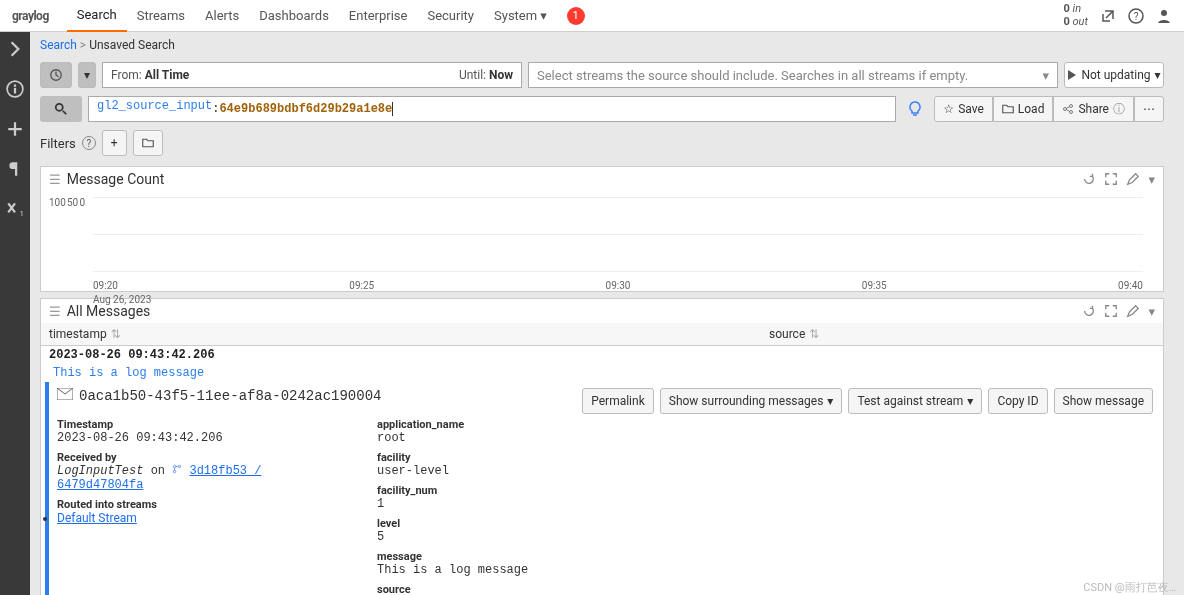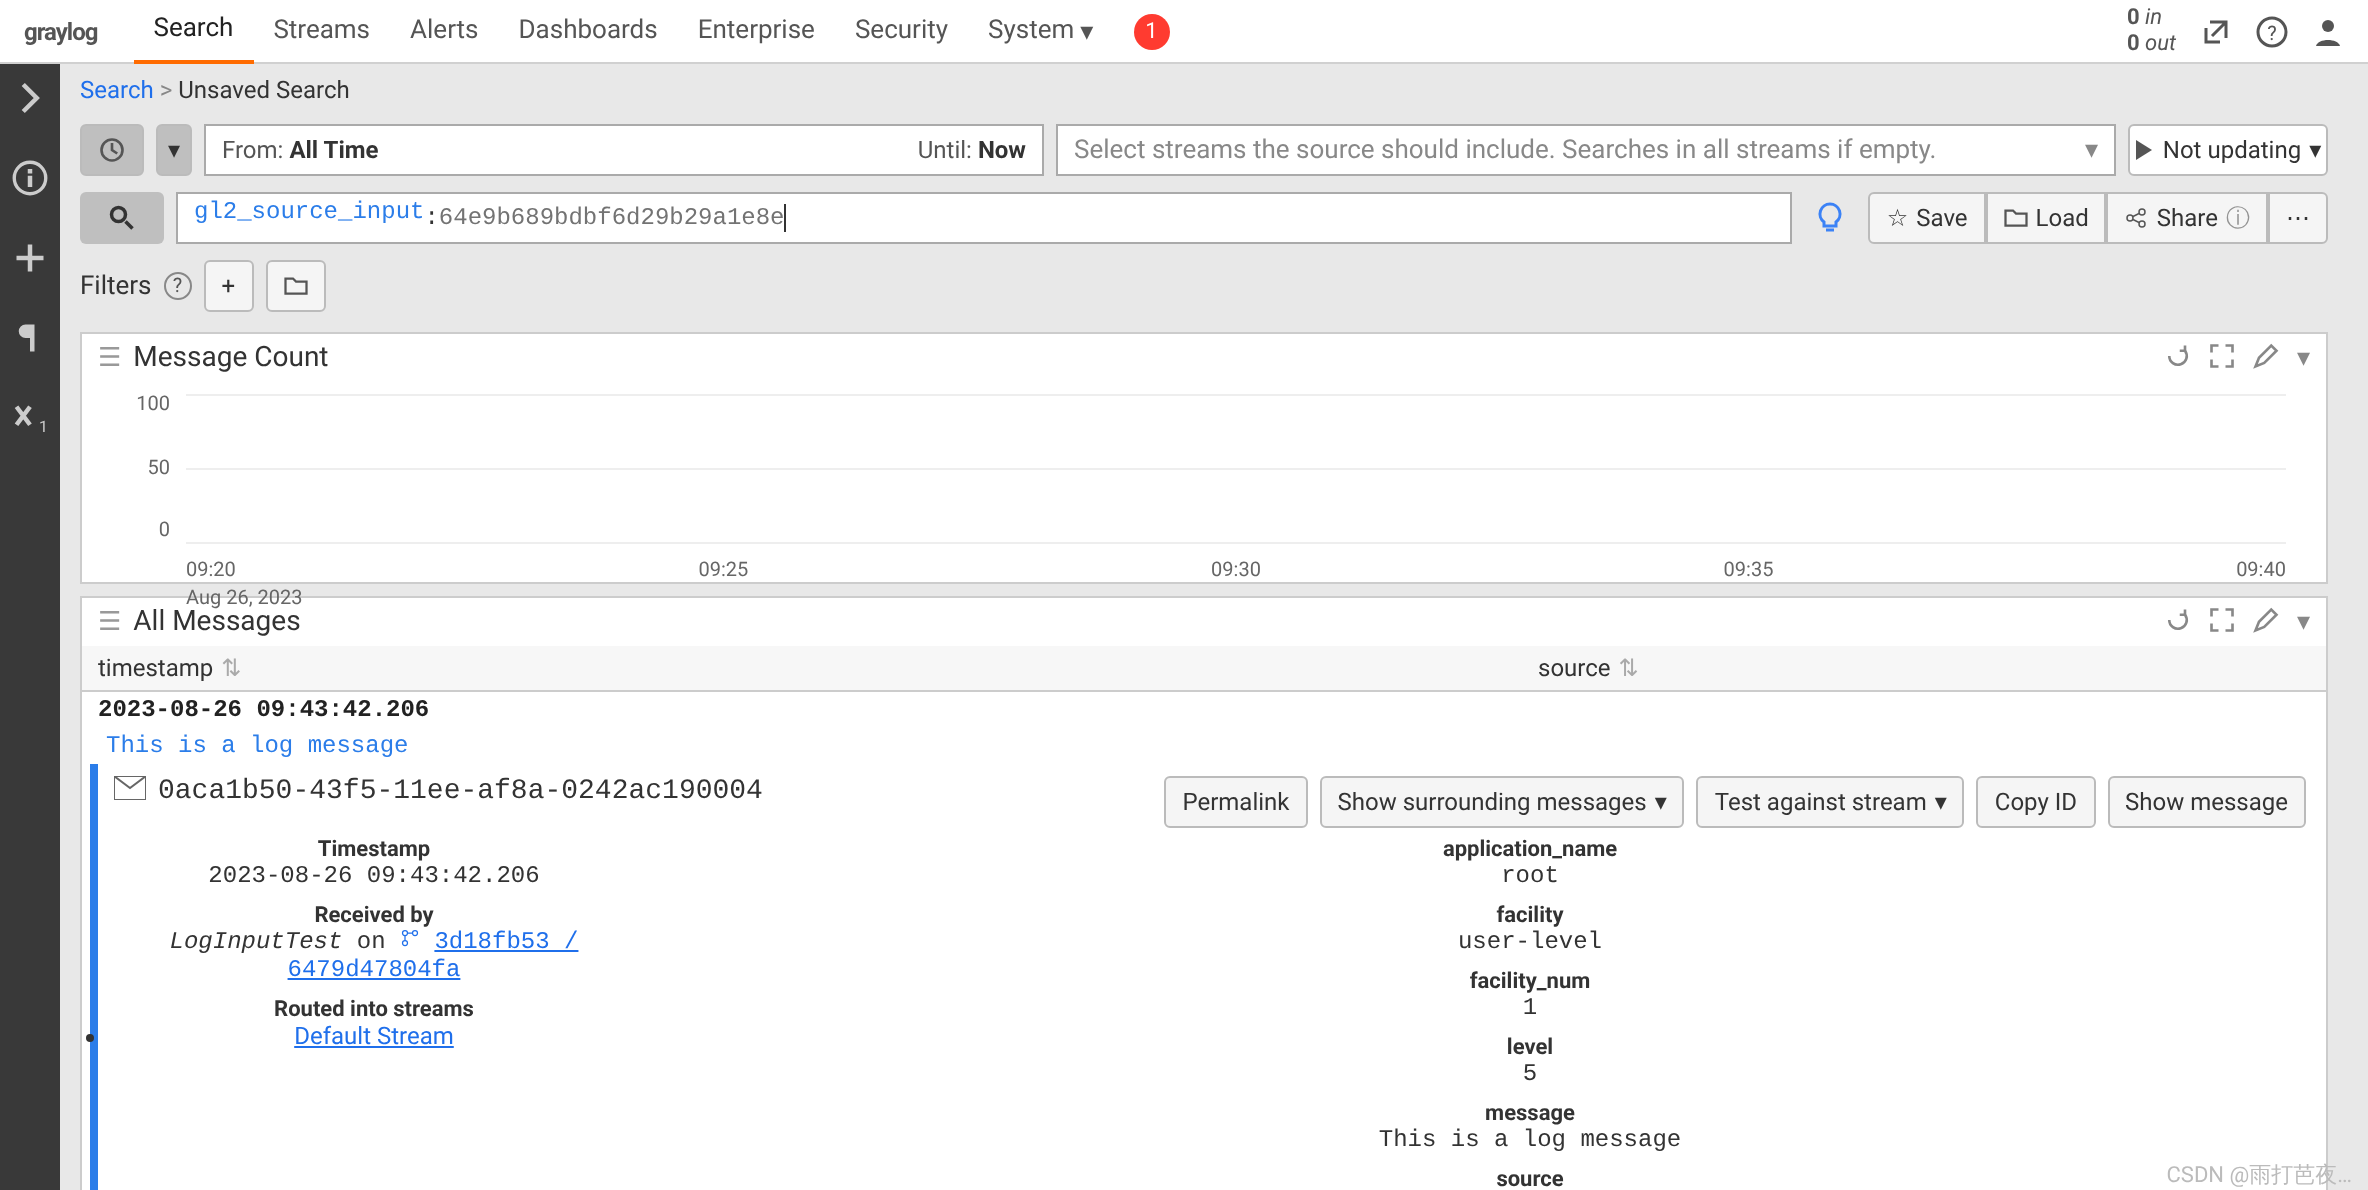--- a/index.html
+++ b/index.html
@@ -132,21 +132,21 @@
   border: 1px solid #aaa;
   background: #fff;
   height: 26px;
   display: flex;
   align-items: center;
   padding: 0 8px;
   font-family: "Courier New", monospace;
   font-size: 12px;
 }
 .query-input .field { color: #2b7de9; }
-.query-input .val { color: #737373; }
+.query-input .val { color: #a16207; font-weight: bold; }
 .query-input .cursor { border-left: 1px solid #333; animation: blink 1s step-end infinite; }
 @keyframes blink { 50% { border-color: transparent; } }
 .bulb {
   width: 26px; height: 26px;
   display: flex; align-items: center; justify-content: center;
   color: #3b82f6;
 }
 .action-group { display: flex; gap: 0; }
 .action-group .btn { border-radius: 0; }
 .action-group .btn:first-child { border-top-left-radius: 3px; border-bottom-left-radius: 3px; }
@@ -170,21 +170,21 @@
   padding: 4px 8px;
 }
 .panel-header .title { font-size: 14px; color: #333; }
 .panel-header .drag { color: #999; margin-right: 6px; cursor: move; }
 .panel-header .actions { margin-left: auto; display: flex; gap: 8px; color: #888; }
 .chart-area {
   position: relative;
   height: 100px;
   padding: 4px 20px 18px 52px;
 }
-.y-ticks { position: absolute; left: 8px; top: 6px; bottom: 20px; width: 36px; display: flex; flex-direction: column; justify-content: space-between; text-align: right; font-size: 10px; color: #666; }
+.y-ticks { position: absolute; left: 8px; top: 6px; bottom: 20px; width: 36px; display: flex; flex-direction: row; justify-content: space-between; text-align: right; font-size: 10px; color: #666; }
 .grid { position: absolute; left: 52px; right: 20px; top: 6px; bottom: 20px; }
 .grid .hline { position: absolute; left: 0; right: 0; border-top: 1px solid #eee; }
 .x-ticks { position: absolute; left: 52px; right: 20px; bottom: 0; display: flex; justify-content: space-between; font-size: 10px; color: #666; }
 .x-ticks .xt:first-child { text-align: left; }
 .x-sublabel { position: absolute; left: 52px; bottom: -14px; font-size: 10px; color: #666; }
 .table-header {
   display: flex;
   border-bottom: 1px solid #ccc;
   background: #f7f7f7;
   font-size: 12px;
@@ -221,21 +221,21 @@
 .detail-head .env { color: #666; }
 .detail-head .id { font-family: "Courier New", monospace; font-size: 14px; }
 .detail-actions { margin-left: auto; display: flex; gap: 6px; }
 .detail-grid {
   display: flex;
   gap: 60px;
   font-size: 12px;
 }
 .dg-left { width: 260px; }
 .dg-right { flex: 1; }
-.field { margin-bottom: 6px; text-align: center; }
+.field { margin-bottom: 6px; }
 .field .k { font-weight: 700; font-size: 11px; }
 .field .v { font-family: "Courier New", monospace; font-size: 12px; display: block; }
 .link { color: #1f6feb; }
 .watermark {
   position: absolute;
   right: 8px; bottom: 0;
   font-size: 11px;
   color: #bbb;
   pointer-events: none;
 }

